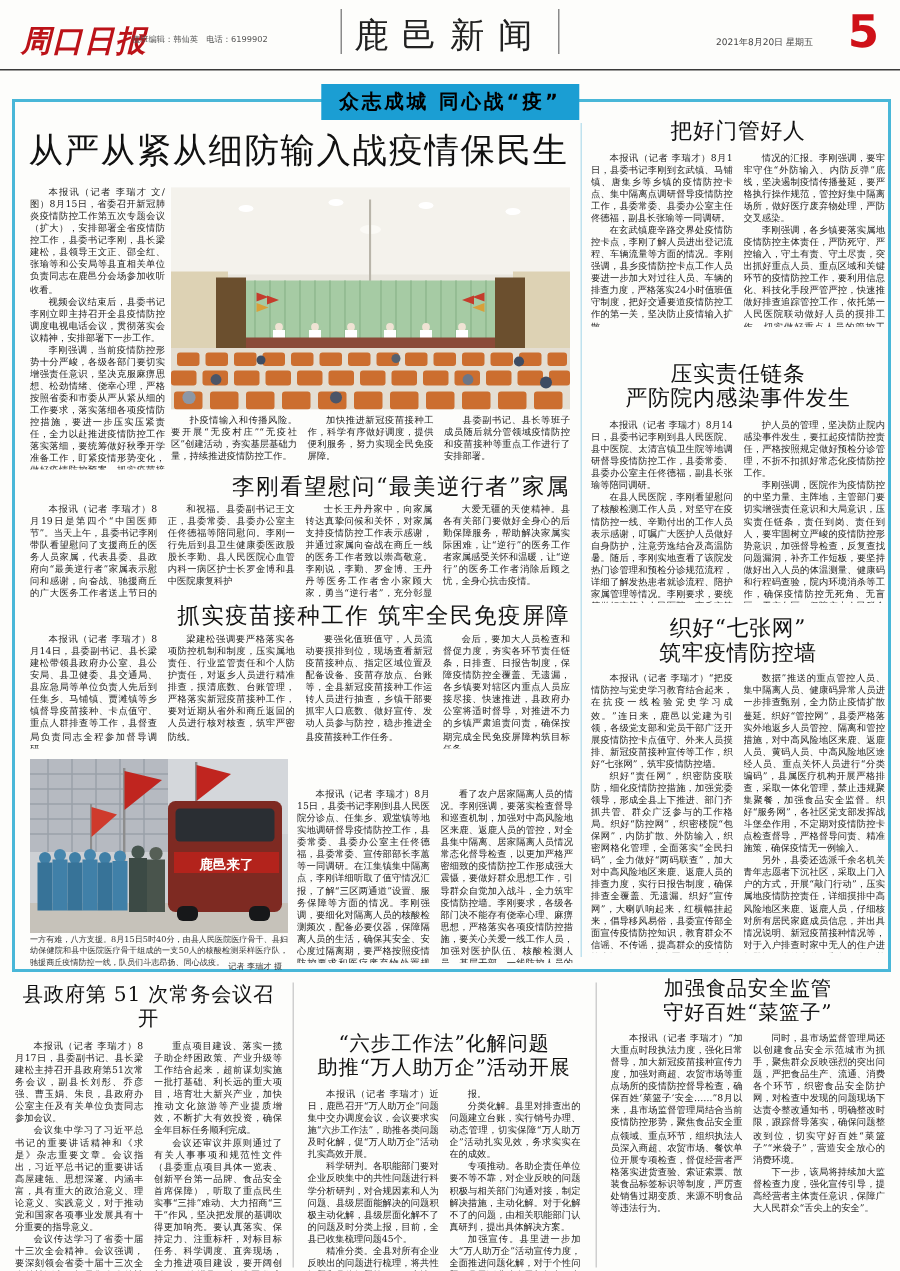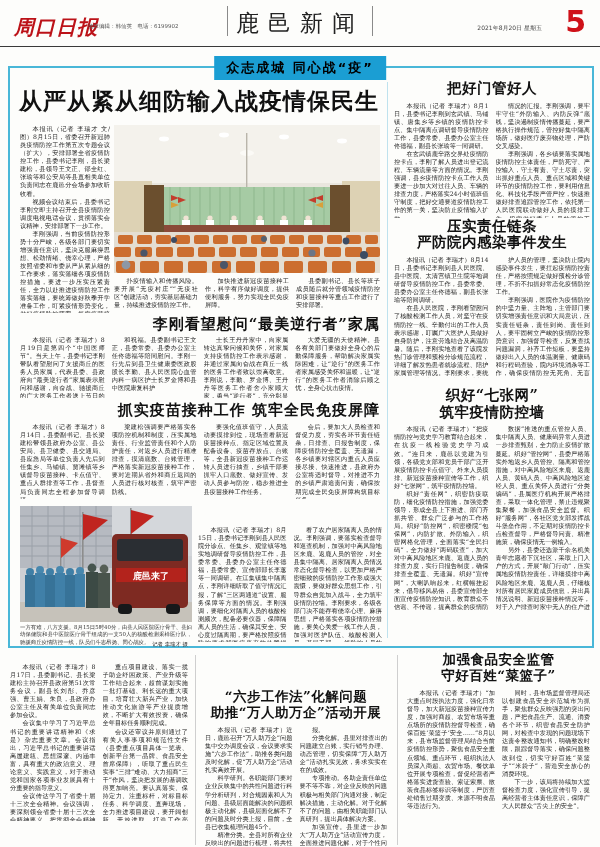--- a/index.html
+++ b/index.html
@@ -25,21 +25,21 @@
   
   .banner { position:absolute; left:50%; top:56px; transform:translateX(-50%);
     background:#1b9ed3; color:#000000; font-weight:bold; font-size:13px; letter-spacing:2px;
     padding:3px 12px; z-index:5; white-space:nowrap;
     font-family:"DejaVu Sans","Liberation Sans",sans-serif; }
   .bigbox { position:absolute; left:8px; top:66px; width:586px; height:582px;
     border:2px solid #49b7d8; background:#fdfdfb; }
   .vdivider { position:absolute; left:377px; top:14px; width:1px; height:556px; background:#bfe2ee; }
 
   
-  .hl { text-align:center; font-weight:bold; color:#111; line-height:1.15; }
+  .hl { text-align:center; font-weight:normal; color:#111; line-height:1.15; }
   .hl-main { font-size:23px; letter-spacing:1px; }
   .hl-mid { font-size:15px; letter-spacing:1px;text-align:right; }
   .hl-side { font-size:14.5px; letter-spacing:0.5px; }
   .hl-bot { font-size:13.5px; letter-spacing:0.5px; }
 
   
   .cols { display:flex; gap:7px; overflow:hidden; }
   .col { flex:1; font-size:6.2px; line-height:1.3; text-align:justify; color:#222; overflow:hidden; }
   .para { text-indent:2em; margin:0; }
   .caption { font-size:5.4px; line-height:1.35; color:#333; text-align:justify; }
@@ -311,21 +311,21 @@
       <div class="col">
           <p class="para">本报讯（记者 李瑞才）8月1日，县委书记李刚到玄武镇、马铺镇、唐集乡等乡镇的疫情防控卡点、集中隔离点调研督导疫情防控工作，县委常委、县委办公室主任佟德福，副县长张瑜等一同调研。</p>
           <p class="para">在玄武镇鹿辛路交界处疫情防控卡点，李刚了解人员进出登记流程、车辆流量等方面的情况。李刚强调，县乡疫情防控卡点工作人员要进一步加大对过往人员、车辆的排查力度，严格落实24小时值班值守制度，把好交通要道疫情防控工作的第一关，坚决防止疫情输入扩散。</p>
         </div>
       <div class="col">
           <p class="para">情况的汇报。李刚强调，要牢牢守住“外防输入、内防反弹”底线，坚决遏制疫情传播蔓延，要严格执行操作规范，管控好集中隔离场所，做好医疗废弃物处理，严防交叉感染。</p>
           <p class="para">李刚强调，各乡镇要落实属地疫情防控主体责任，严防死守、严控输入，守土有责、守土尽责，突出抓好重点人员、重点区域和关键环节的疫情防控工作，要利用信息化、科技化手段严管严控，快速推做好排查追踪管控工作，依托第一人民医院联动做好人员的摸排工作，切实做好重点人员的管控工作，全力保障广大人民群众的生命安全和身体健康，巩固全县疫情防控成果。</p>
         </div>
     </div>
 
-    <div class="hl hl-side" style="margin-top:0;">压实责任链条</div>
+    <div class="hl hl-side" style="margin-top:24px;">压实责任链条</div>
     <div class="hl hl-side">严防院内感染事件发生</div>
     <div class="cols" style="margin-top:5px; height:122px;">
       <div class="col">
           <p class="para">本报讯（记者 李瑞才）8月14日，县委书记李刚到县人民医院、县中医院、太清宫镇卫生院等地调研督导疫情防控工作，县委常委、县委办公室主任佟德福，副县长张瑜等陪同调研。</p>
           <p class="para">在县人民医院，李刚看望慰问了核酸检测工作人员，对坚守在疫情防控一线、辛勤付出的工作人员表示感谢，叮嘱广大医护人员做好自身防护，注意劳逸结合及高温防暑。随后，李刚实地查看了该院发热门诊管理和预检分诊规范流程，详细了解发热患者就诊流程、陪护家属管理等情况。李刚要求，要统筹做好市第六人民医院、商丘市第一人民医院的对接联动工作，严防死守、加强管控，对住院患者、医护人员、院内工作者等重点人群要加强核酸检测频次，进一步规范住院患者及陪</p>
         </div>
       <div class="col">
           <p class="para">护人员的管理，坚决防止院内感染事件发生，要扛起疫情防控责任，严格按照规定做好预检分诊管理，不折不扣抓好常态化疫情防控工作。</p>
           <p class="para">李刚强调，医院作为疫情防控的中坚力量、主阵地，主管部门要切实增强责任意识和大局意识，压实责任链条，责任到岗、责任到人，要牢固树立严峻的疫情防控形势意识，加强督导检查，反复查找问题漏洞，补齐工作短板，要坚持做好出入人员的体温测量、健康码和行程码查验，院内环境消杀等工作，确保疫情防控无死角、无盲区、无空白区，保障广大人民群众的生命安全和身体健康，要高度警惕，时刻绷紧弦不放松，抓好重点人群的排查和管控工作，巩固来之不易的抗疫成果。</p>
         </div>
@@ -343,20 +343,21 @@
           <p class="para">另外，县委还选派千余名机关青年志愿者下沉社区，采取上门入户的方式，开展“敲门行动”，压实属地疫情防控责任，详细摸排中高风险地区来鹿、返鹿人员，仔细核对所有居民家庭成员信息，并出具情况说明、新冠疫苗接种情况等，对于入户排查时家中无人的住户进行登记，发放宣传页和行程卡，并叮嘱他们在日常生活中做好个人防护、减少出行和聚集活动，出行戴口罩、勤洗手，对人员排查时不在家的住户，认真做好记录，在门上张贴疫情防控告知书，确保排查登记摸底工作不漏一户、不漏一人。</p>
         </div>
     </div>
   </div>
 </div>
 
 <div class="bot-divider" style="left:195px;"></div>
 <div class="bot-divider" style="left:397px;"></div>
 
 <div class="abs" style="left:10px; top:656px; width:178px;">
+  <div class="hl hl-bot">县政府第 51 次常务会议召开</div>
   <div class="cols" style="margin-top:7px; height:158px;">
     <div class="col">
         <p class="para">本报讯（记者 李瑞才）8月17日，县委副书记、县长梁建松主持召开县政府第51次常务会议，副县长刘彤、乔彦强、曹玉娟、朱良，县政府办公室主任及有关单位负责同志参加会议。</p>
         <p class="para">会议集中学习了习近平总书记的重要讲话精神和《求是》杂志重要文章。会议指出，习近平总书记的重要讲话高屋建瓴、思想深邃、内涵丰富，具有重大的政治意义、理论意义、实践意义，对于推动党和国家各项事业发展具有十分重要的指导意义。</p>
         <p class="para">会议传达学习了省委十届十三次全会精神。会议强调，要深刻领会省委十届十三次全会精神要义，把贯彻全会精神与实施</p>
       </div>
     <div class="col">
         <p class="para">重点项目建设、落实一揽子助企纾困政策、产业升级等工作结合起来，超前谋划实施一批打基础、利长远的重大项目，培育壮大新兴产业，加快推动文化旅游等产业提质增效，不断扩大有效投资，确保全年目标任务顺利完成。</p>
         <p class="para">会议还审议并原则通过了有关人事事项和规范性文件（县委重点项目具体一览表、创新平台第一品牌、食品安全首席保障），听取了重点民生实事“三排”难动、大力招商“三干”作风，坚决把发展的基调吹得更加响亮。要认真落实、保持定力、注重标杆，对标目标任务、科学调度、直奔现场，全力推进项目建设，要开阔创新、开放进取，打造工作亮点，要加强学习、解放思想，进一步提升工作能力，把各项工作抓好。</p>
       </div>

